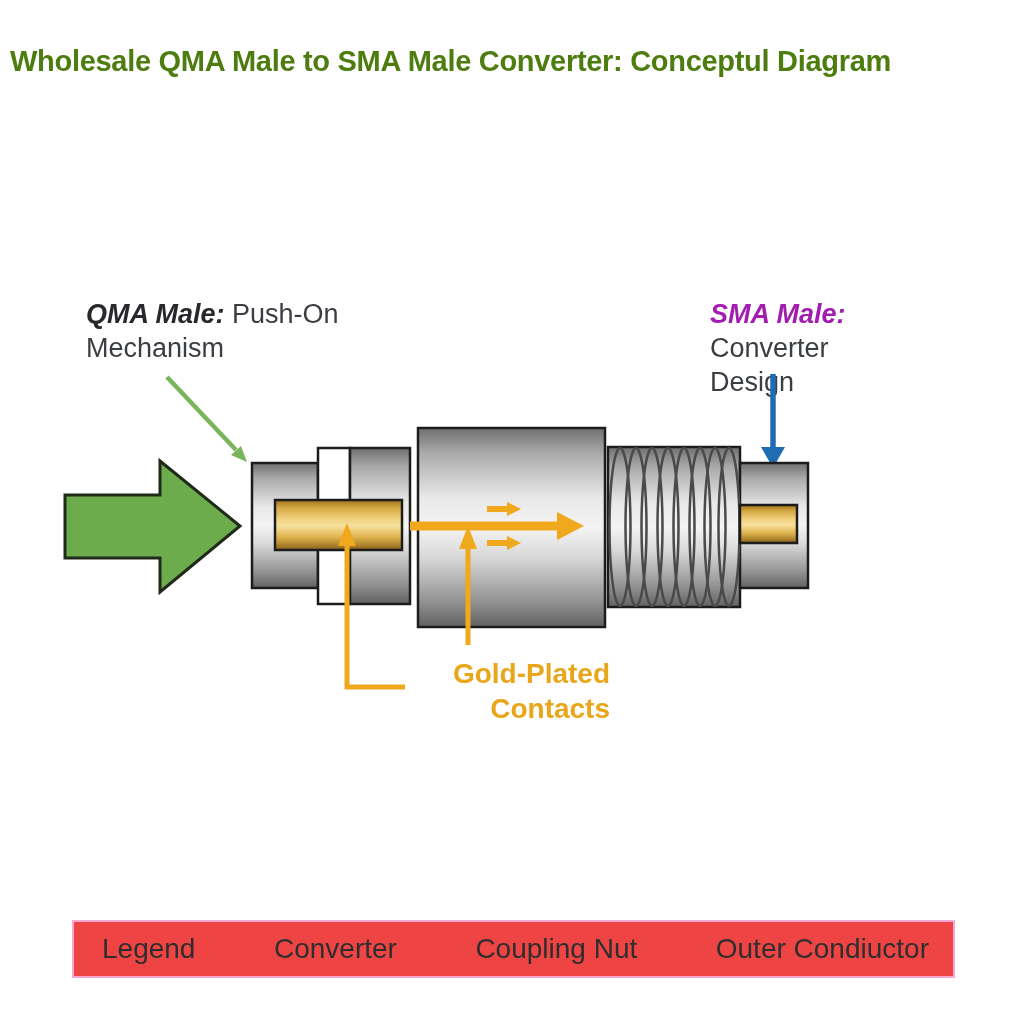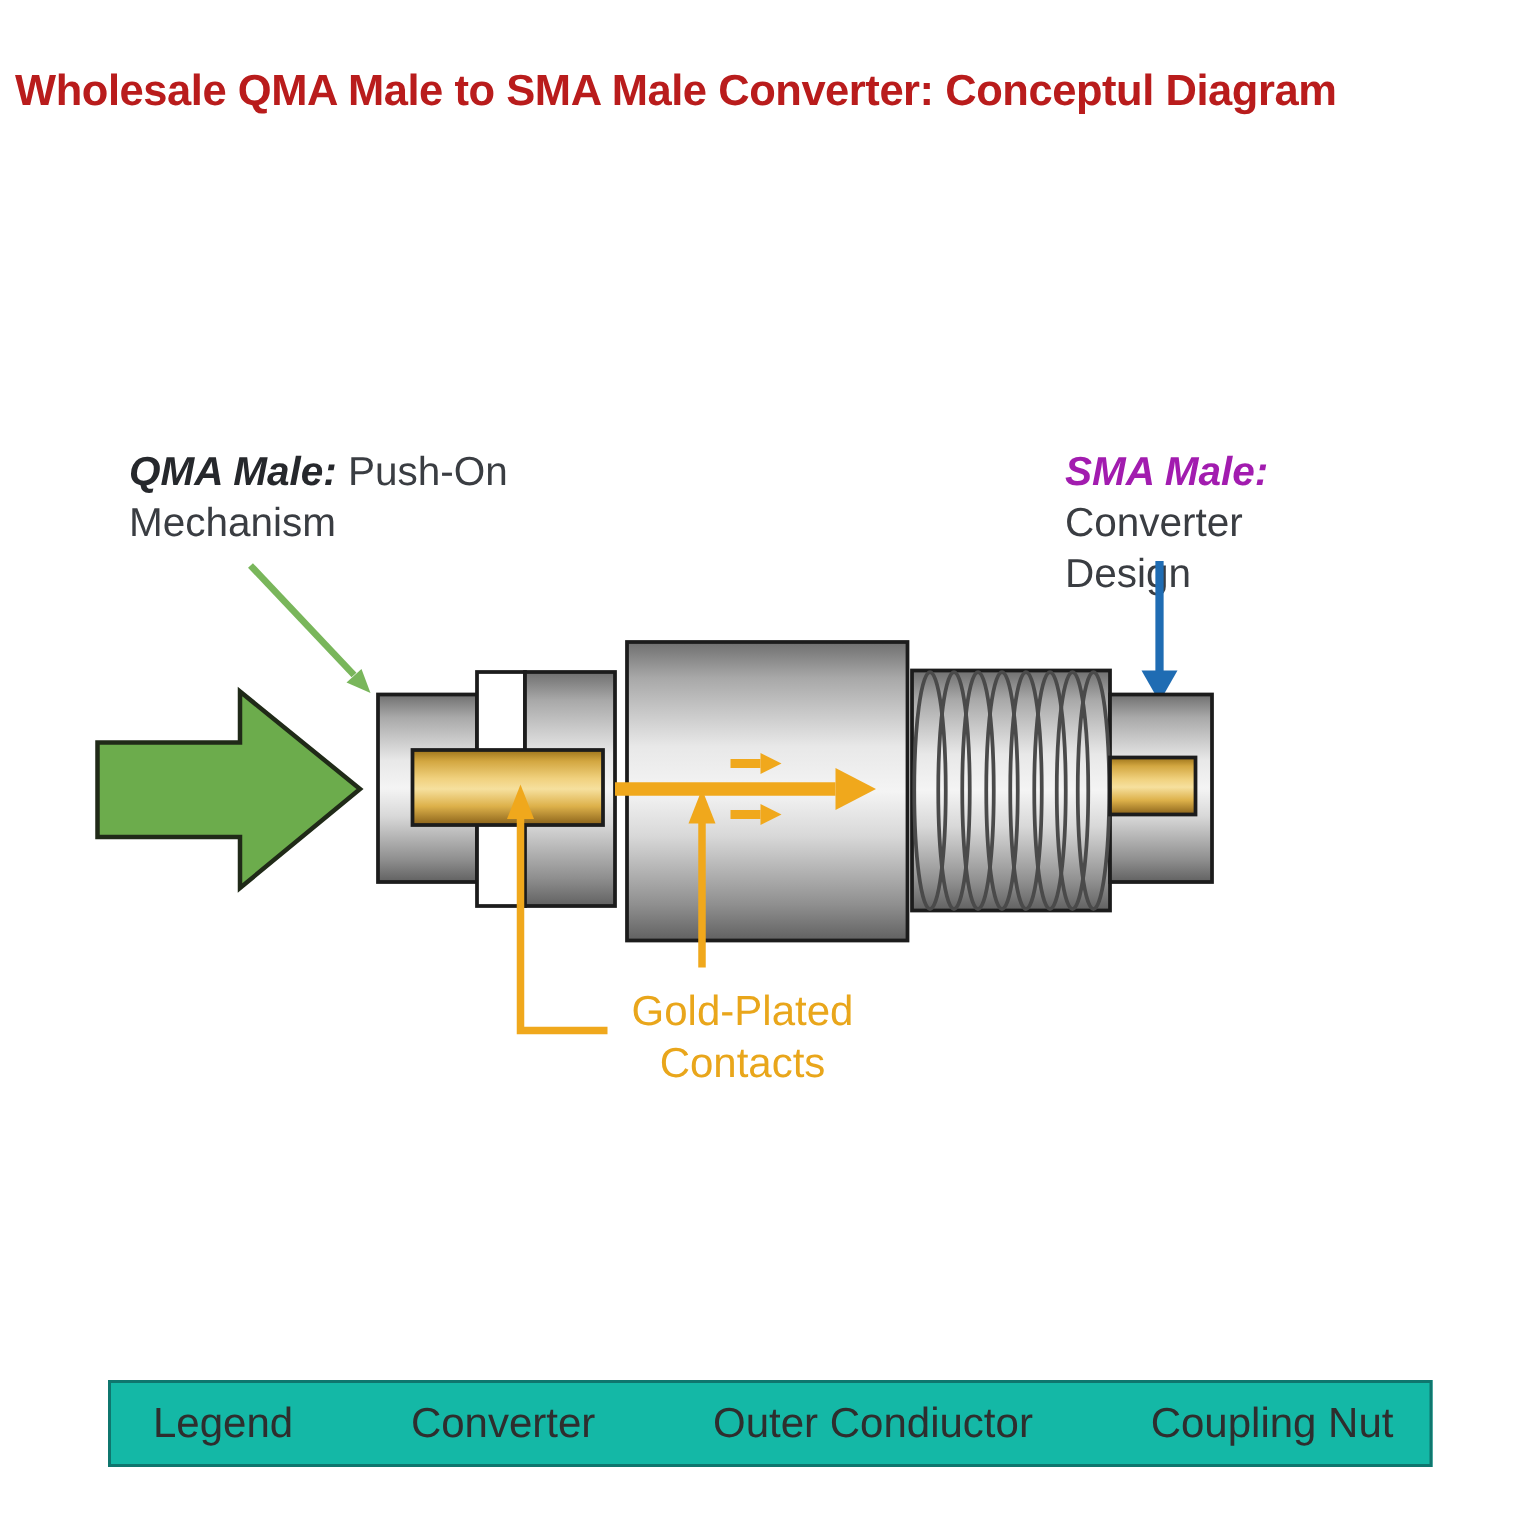--- a/index.html
+++ b/index.html
@@ -5,36 +5,36 @@
   html,body{margin:0;padding:0;}
   body{
     width:1024px;height:1024px;position:relative;overflow:hidden;
     background:#ffffff;
     font-family:"Liberation Sans","DejaVu Sans",sans-serif;
     -webkit-font-smoothing:antialiased;
   }
   .title{
     position:absolute;top:26px;left:0;width:901px;
     text-align:center;font-size:29px;font-weight:700;
-    color:#b91c1c;letter-spacing:-0.3px;
+    color:#4d7c0f;letter-spacing:-0.3px;
   }
   .callout{position:absolute;font-size:27px;line-height:34px;color:#3a3d42;}
   .callout strong{font-weight:700;color:#26282c;font-style:italic;}
   .callout.qma{left:86px;top:297px;width:280px;}
   .callout.sma{left:710px;top:297px;width:210px;}
   .callout.sma strong{color:#a21caf;}
   .contacts-label{
     position:absolute;left:380px;top:656px;width:230px;
-    text-align:center;font-size:28px;line-height:35px;
-    color:#e9a61b;font-weight:400;
+    text-align:right;font-size:28px;line-height:35px;
+    color:#e9a61b;font-weight:700;
   }
   .diagram-svg{position:absolute;left:0;top:0;}
   .legend{
     position:absolute;left:72px;top:920px;width:883px;height:58px;
-    border:2px solid #0f766e;background:#14b8a6;box-sizing:border-box;
+    border:2px solid #f9a8d4;background:#ef4444;box-sizing:border-box;
     display:flex;align-items:center;justify-content:space-between;
     padding:0 24px 0 28px;
     font-size:28px;color:#2e2e2e;
   }
   .legend span{white-space:nowrap;}
 </style>
 </head>
 <body>
 
 <h1 class="title">Wholesale QMA Male to SMA Male Converter: Conceptul Diagram</h1>
@@ -120,15 +120,15 @@
     <line x1="468" y1="645" x2="468" y2="547" stroke="#f0a81c" stroke-width="5"></line>
     <polygon points="459,549 477,549 468,526" fill="#f0a81c"></polygon>
   </g>
 </svg>
 
 <div class="contacts-label">Gold-Plated Contacts</div>
 
 <div class="legend">
   <span>Legend</span>
   <span>Converter</span>
+  <span>Coupling Nut</span>
   <span>Outer Condiuctor</span>
-  <span>Coupling Nut</span>
 </div>
 
 </body></html>

